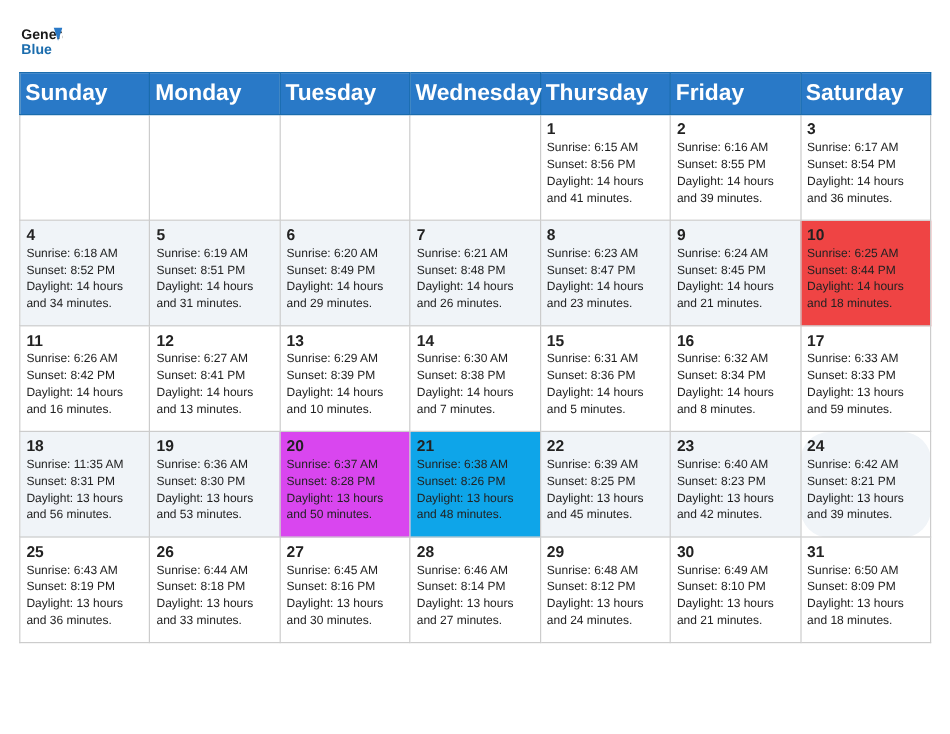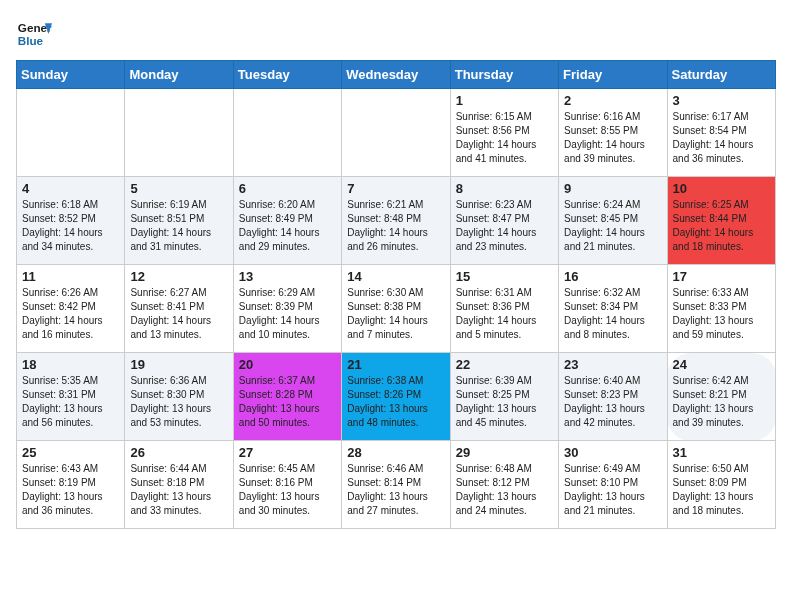--- a/index.html
+++ b/index.html
@@ -38,21 +38,21 @@
       color: #333;
     }
     .calendar-table {
       width: 100%;
       border-collapse: collapse;
       table-layout: fixed;
     }
     .calendar-table th {
       background: #2979c7;
       color: #fff;
-      font-size: 13px;
+      font-size: 19px;
       font-weight: bold;
       padding: 6px 4px;
       text-align: left;
       border: 1px solid #1a6cad;
     }
     .calendar-table td {
       vertical-align: top;
       border: 1px solid #ccc;
       padding: 4px 5px;
       font-size: 10.5px;
@@ -237,21 +237,21 @@
           <span class="day-number">17</span>
           <div class="cell-text">Sunrise: 6:33 AM</div>
           <div class="cell-text">Sunset: 8:33 PM</div>
           <div class="cell-text">Daylight: 13 hours</div>
           <div class="cell-text">and 59 minutes.</div>
         </td>
       </tr>
       <tr>
         <td style="background: rgb(240, 244, 248);">
           <span class="day-number">18</span>
-          <div class="cell-text">Sunrise: 5:35 AM</div>
+          <div class="cell-text">Sunrise: 11:35 AM</div>
           <div class="cell-text">Sunset: 8:31 PM</div>
           <div class="cell-text">Daylight: 13 hours</div>
           <div class="cell-text">and 56 minutes.</div>
         </td>
         <td style="background: rgb(240, 244, 248);">
           <span class="day-number">19</span>
           <div class="cell-text">Sunrise: 6:36 AM</div>
           <div class="cell-text">Sunset: 8:30 PM</div>
           <div class="cell-text">Daylight: 13 hours</div>
           <div class="cell-text">and 53 minutes.</div>

